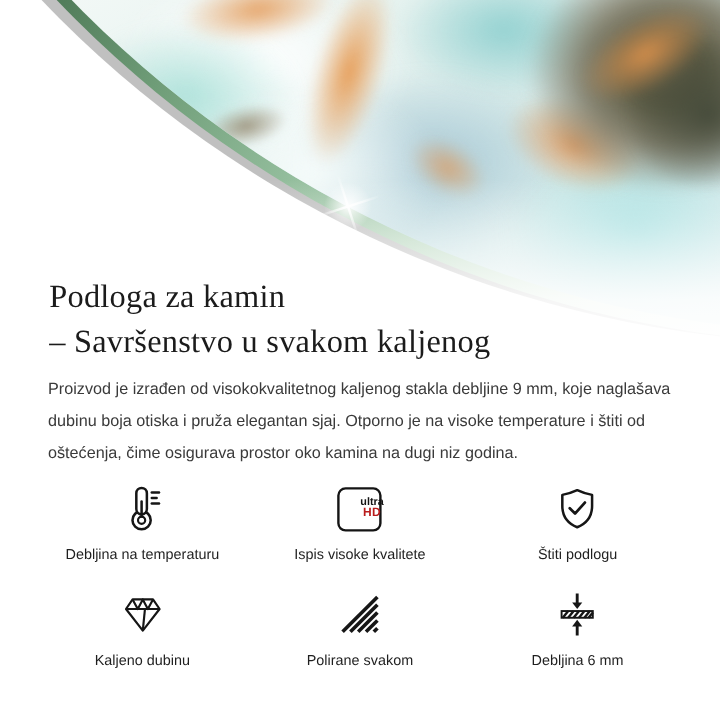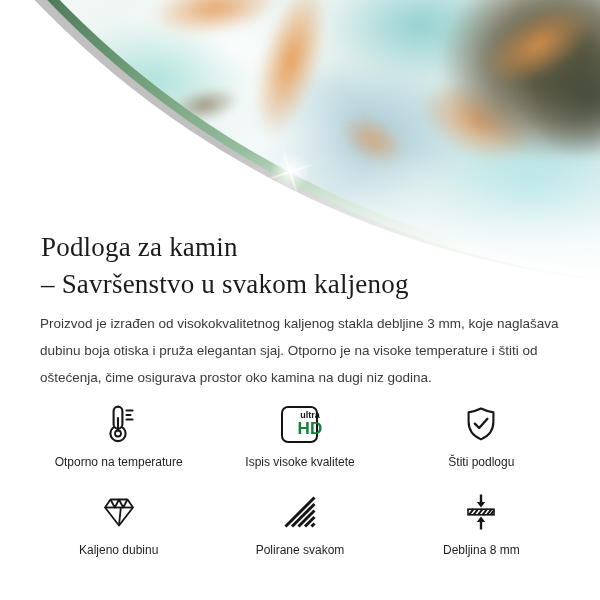--- a/index.html
+++ b/index.html
@@ -75,21 +75,21 @@
   .feature{display:flex;flex-direction:column;align-items:center;}
   .icon-slot{height:48px;display:flex;align-items:center;justify-content:center;}
   .feature-label{margin-top:7px;font-size:12px;color:#1f1f1f;white-space:nowrap;}
   .icon-svg{display:block;}
   .uhd{
     width:37px;height:37px;border:2.5px solid #141414;border-radius:7px;
     display:flex;flex-direction:column;align-items:center;justify-content:center;
     box-sizing:border-box;background:#fff;padding-left:20px;
   }
   .uhd-top{font-size:9px;font-weight:700;line-height:1;color:#141414;}
-  .uhd-main{font-size:17px;font-weight:800;line-height:1.05;color:#15803d;letter-spacing:.3px;}
+  .uhd-main{font-size:10px;font-weight:800;line-height:1.05;color:#b91c1c;letter-spacing:.3px;}
 </style>
 </head>
 <body>
 
 <div class="hero">
   <div class="glass-shadow"></div>
   <div class="glass-edge"></div>
   <div class="glass-face">
     <div class="blob b-white1"></div>
     <div class="blob b-teal1"></div>
@@ -113,37 +113,37 @@
       <div class="ray-h"></div>
       <div class="ray-v"></div>
   </div>
 </div>
 
 <h1 class="title">
   <span>Podloga za kamin</span>
   <span>– Savršenstvo u svakom kaljenog</span>
 </h1>
 
-<p class="desc">Proizvod je izrađen od visokokvalitetnog kaljenog stakla debljine 3 mm, koje naglašava dubinu boja otiska i pruža elegantan sjaj. Otporno je na visoke temperature i štiti od oštećenja, čime osigurava prostor oko kamina na dugi niz godina.</p>
+<p class="desc">Proizvod je izrađen od visokokvalitetnog kaljenog stakla debljine 9 mm, koje naglašava dubinu boja otiska i pruža elegantan sjaj. Otporno je na visoke temperature i štiti od oštećenja, čime osigurava prostor oko kamina na dugi niz godina.</p>
 
 <div class="features">
 
   <div class="feature">
     <div class="icon-slot">
       <svg class="icon-svg" width="40" height="42" viewBox="0 0 40 42" fill="none" stroke="#161616" stroke-width="2.1" stroke-linecap="round">
         <circle cx="19" cy="30.5" r="7.6"></circle>
         <rect x="14.6" y="3.6" width="8.8" height="22" rx="4.4" fill="#ffffff"></rect>
         <circle cx="19" cy="30.5" r="3" stroke-width="1.8"></circle>
         <line x1="19" y1="27.5" x2="19" y2="15"></line>
         <line x1="27.5" y1="7.5" x2="33.5" y2="7.5"></line>
         <line x1="27.5" y1="12" x2="31.5" y2="12"></line>
         <line x1="27.5" y1="16.5" x2="33.5" y2="16.5"></line>
       </svg>
     </div>
-    <div class="feature-label">Otporno na temperature</div>
+    <div class="feature-label">Debljina na temperaturu</div>
   </div>
 
   <div class="feature">
     <div class="icon-slot">
       <div class="uhd">
         <span class="uhd-top">ultra</span>
         <span class="uhd-main">HD</span>
       </div>
     </div>
     <div class="feature-label">Ispis visoke kvalitete</div>
@@ -195,16 +195,16 @@
         <g stroke-width="2">
           <line x1="8" y1="22.8" x2="12.5" y2="17.2"></line>
           <line x1="12.5" y1="22.8" x2="17" y2="17.2"></line>
           <line x1="17" y1="22.8" x2="21.5" y2="17.2"></line>
           <line x1="21.5" y1="22.8" x2="26" y2="17.2"></line>
           <line x1="26" y1="22.8" x2="30.5" y2="17.2"></line>
           <line x1="29.5" y1="22.8" x2="33" y2="18.4"></line>
         </g>
       </svg>
     </div>
-    <div class="feature-label">Debljina 8 mm</div>
+    <div class="feature-label">Debljina 6 mm</div>
   </div>
 
 </div>
 
 </body></html>

